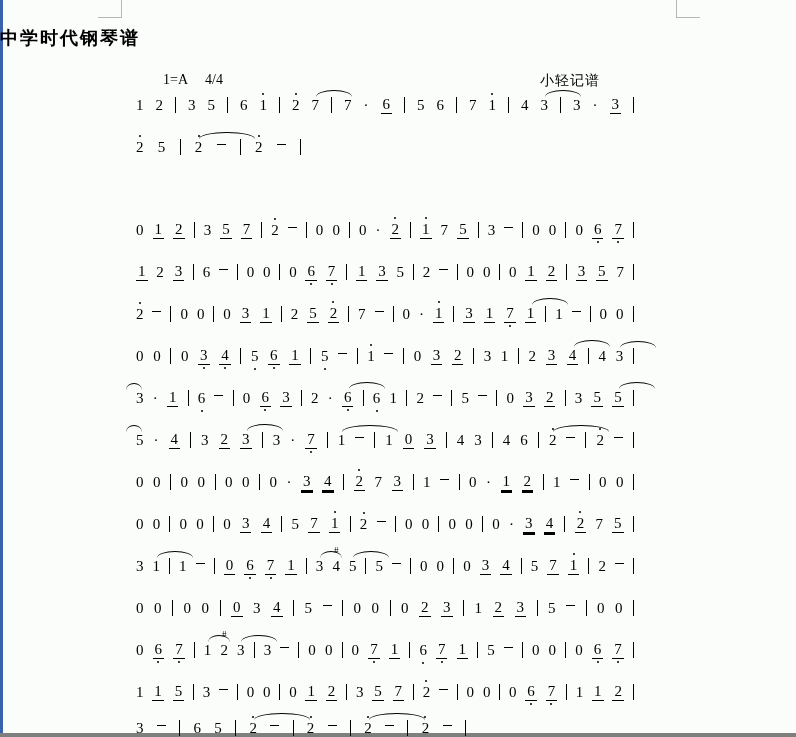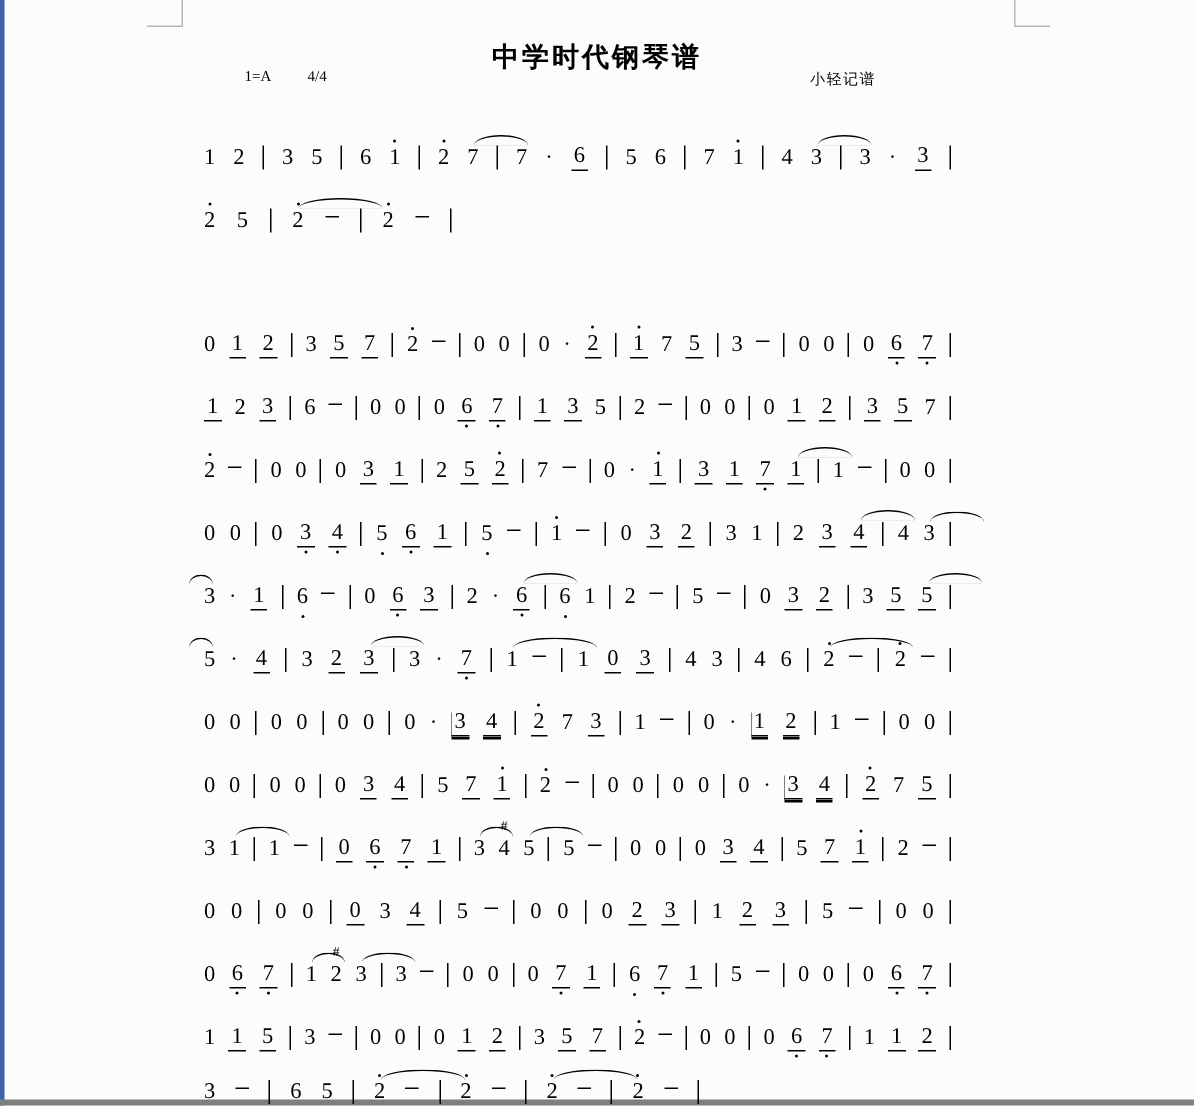--- a/index.html
+++ b/index.html
@@ -6,23 +6,23 @@
   body{
     width:796px;height:737px;position:relative;overflow:hidden;
     background:#fbfdfb;color:#000;
     font-family:"Liberation Serif","DejaVu Serif",serif;
   }
   .left-edge{position:absolute;left:0;top:0;width:3px;height:737px;background:#3a63ae}
   .bottom-edge{position:absolute;left:0;top:733px;width:796px;height:4px;background:#7f7f7f}
   .crop{position:absolute;top:0;width:23px;height:17px;border:0 solid #b6b6b6}
   .crop.tl{left:98px;border-right-width:1px;border-bottom-width:1px}
   .crop.tr{left:676px;border-left-width:1px;border-bottom-width:1px}
-  .title{position:absolute;top:26px;left:0;width:796px;text-align:center;
+  .title{position:absolute;top:26px;left:0;width:796px;
          font-size:18px;font-weight:600;letter-spacing:2px}
-  .meta{position:absolute;top:46px;font-size:10px}
+  .meta{position:absolute;top:72px;font-size:14px}
   .key{left:163px}.time{left:205px}.credit{left:540px;letter-spacing:1px}
   .row{position:absolute;display:flex;justify-content:space-between;align-items:flex-end;
        height:18px;font-size:15px;line-height:17px}
   .note{position:relative;text-align:center;min-width:7px}
   .u1{border-bottom:1px solid #000;padding:0 2px}
   .u2{border-bottom:1px solid #000;box-shadow:0 2px 0 0 #000;padding:0 2px}
   .bar{width:1px;height:16px;background:#000;align-self:center;margin-bottom:1px}
   .dashline{width:9px;height:1px;background:#000;align-self:center;margin-bottom:6px}
   .augdot{min-width:4px;text-align:center}
   .octdot{position:absolute;width:2px;height:2px;background:#000;border-radius:50%;

